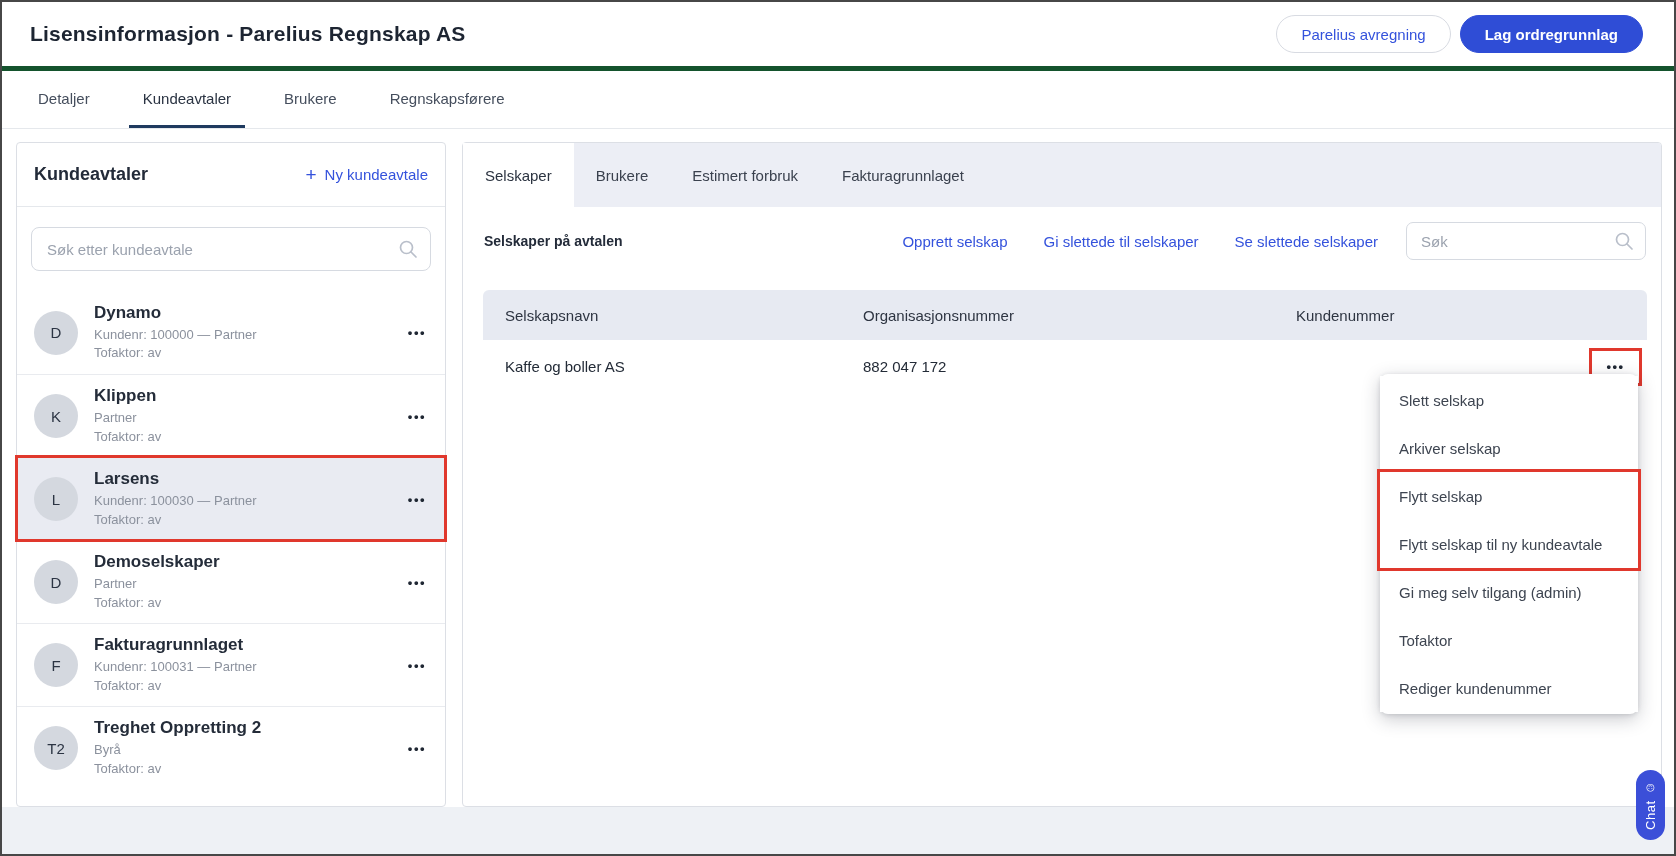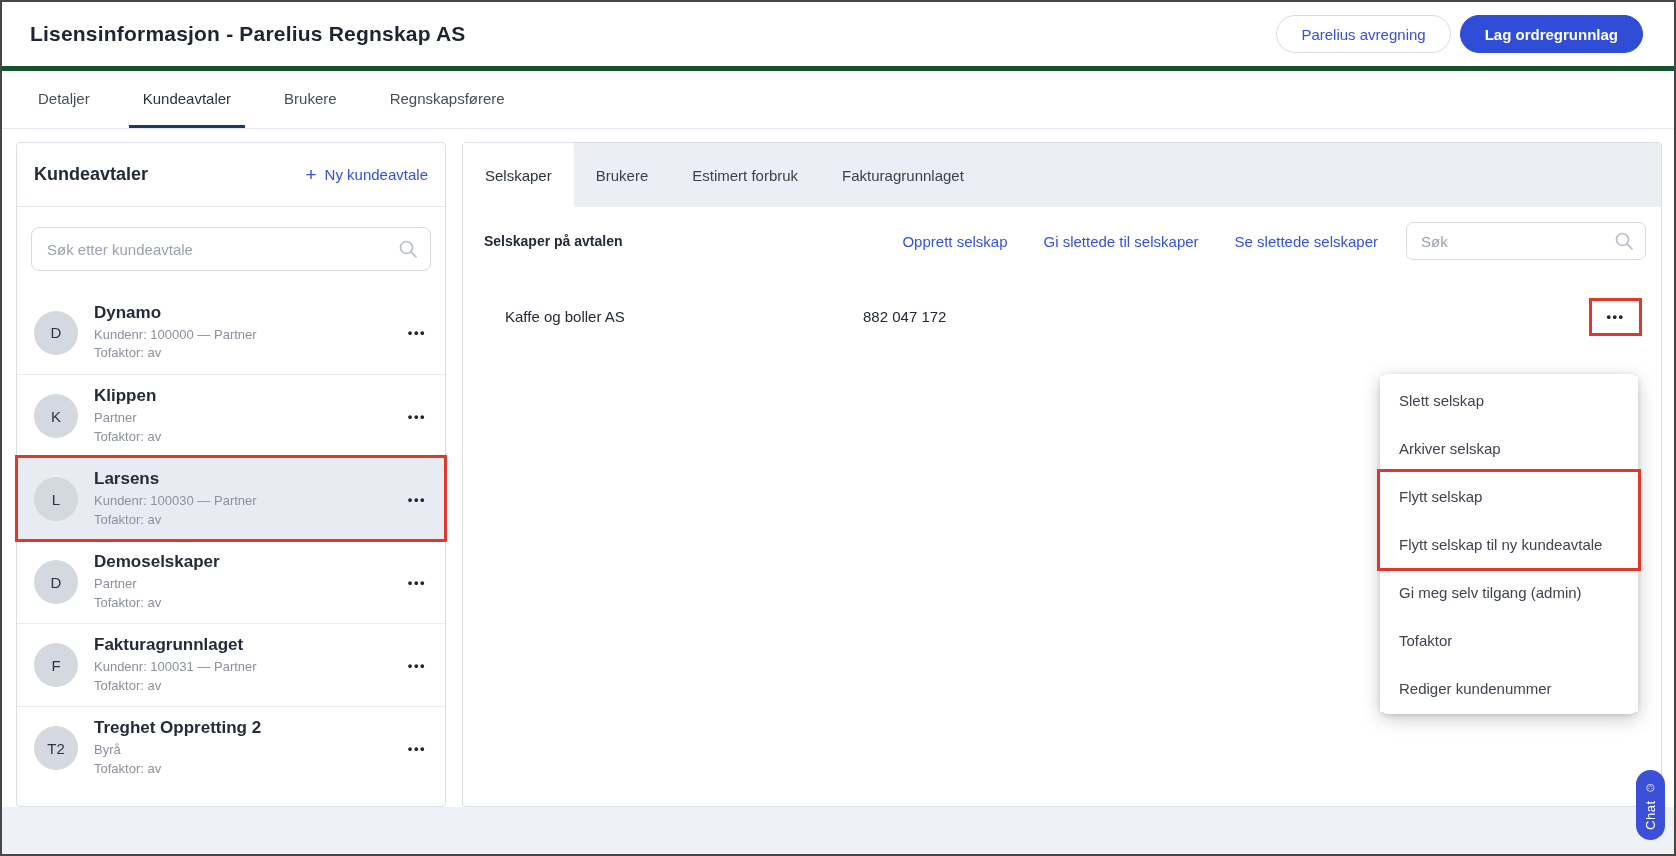--- a/index.html
+++ b/index.html
@@ -226,20 +226,25 @@
     <div class="panel-search">
       <input type="text" placeholder="Søk" style="">
       <svg class="search-ico" width="20" height="20" viewBox="0 0 20 20">
         <circle cx="8.5" cy="8.5" r="6" fill="none" stroke="#b9bfca" stroke-width="1.7"></circle>
         <line x1="13" y1="13" x2="18" y2="18" stroke="#b9bfca" stroke-width="1.7" stroke-linecap="round"></line>
       </svg>
     </div>
   </div>
 
   <div class="company-table">
+    <div class="table-header">
+      <div>Selskapsnavn</div>
+      <div>Organisasjonsnummer</div>
+      <div>Kundenummer</div>
+    </div>
     <div class="table-row">
       <div>Kaffe og boller AS</div>
       <div>882 047 172</div>
       <div class="row-kebab-cell">
         <span></span>
         <div class="row-kebab">
           <span class="kebab">•••</span>
         </div>
       </div>
     </div>

